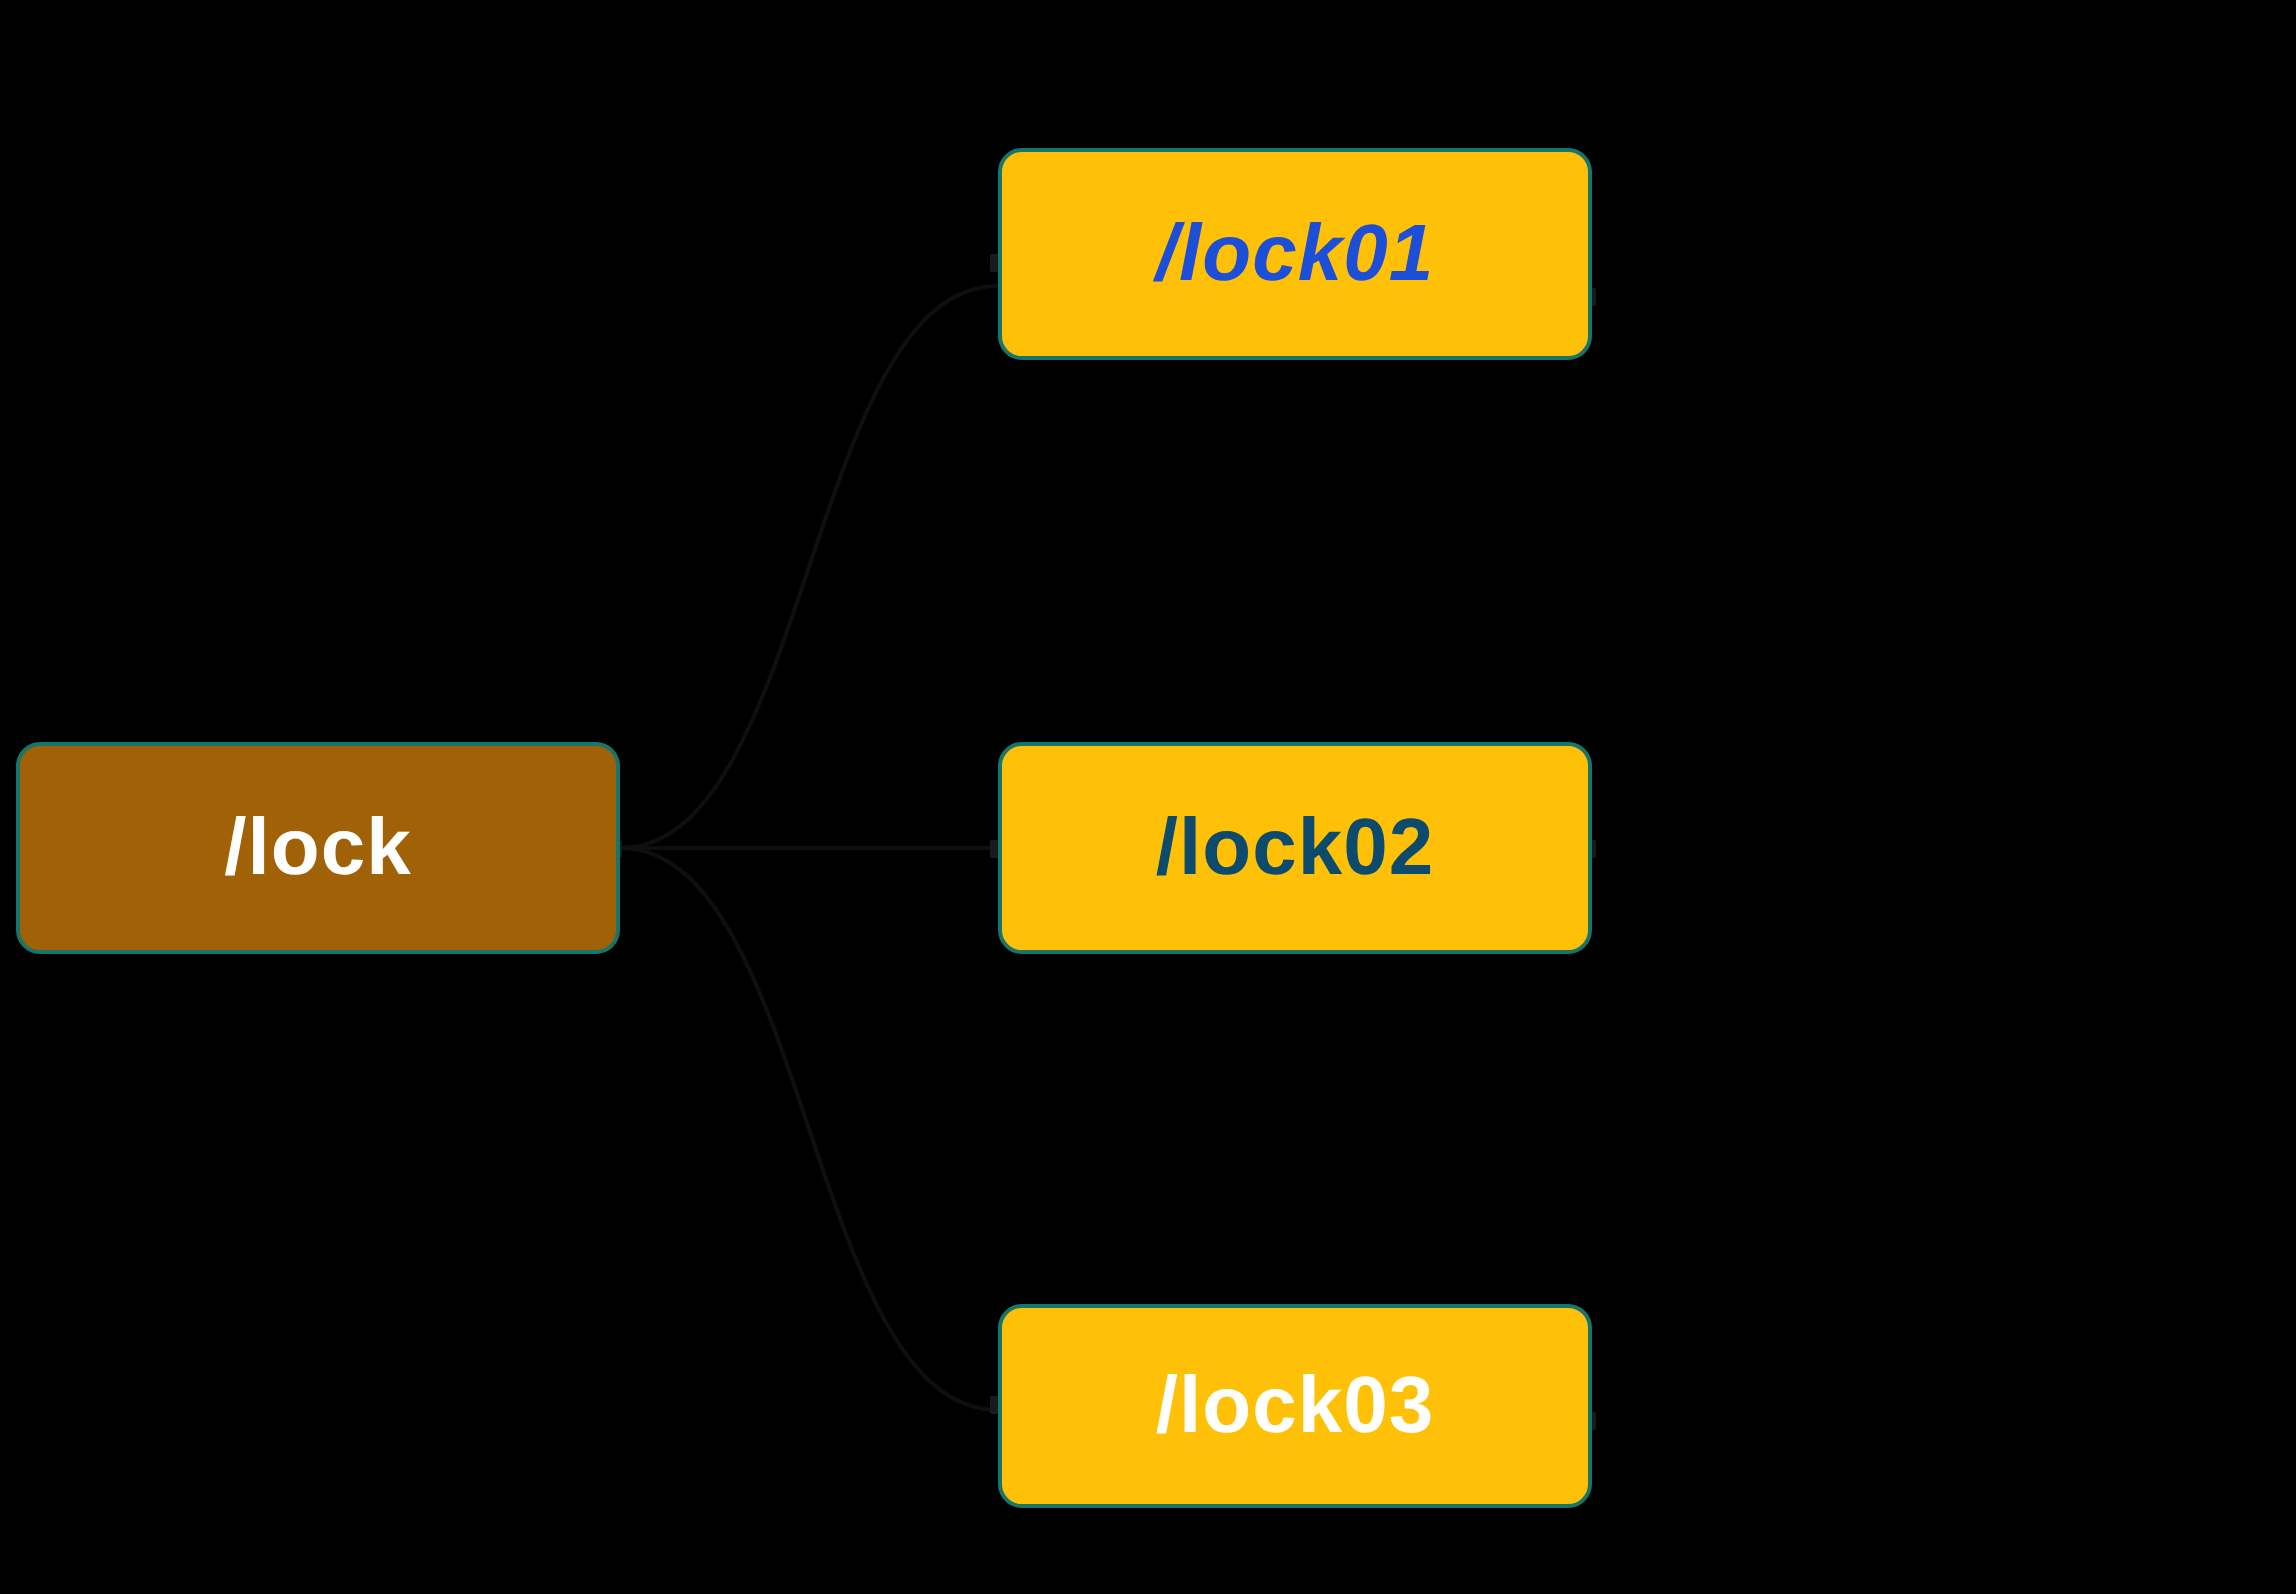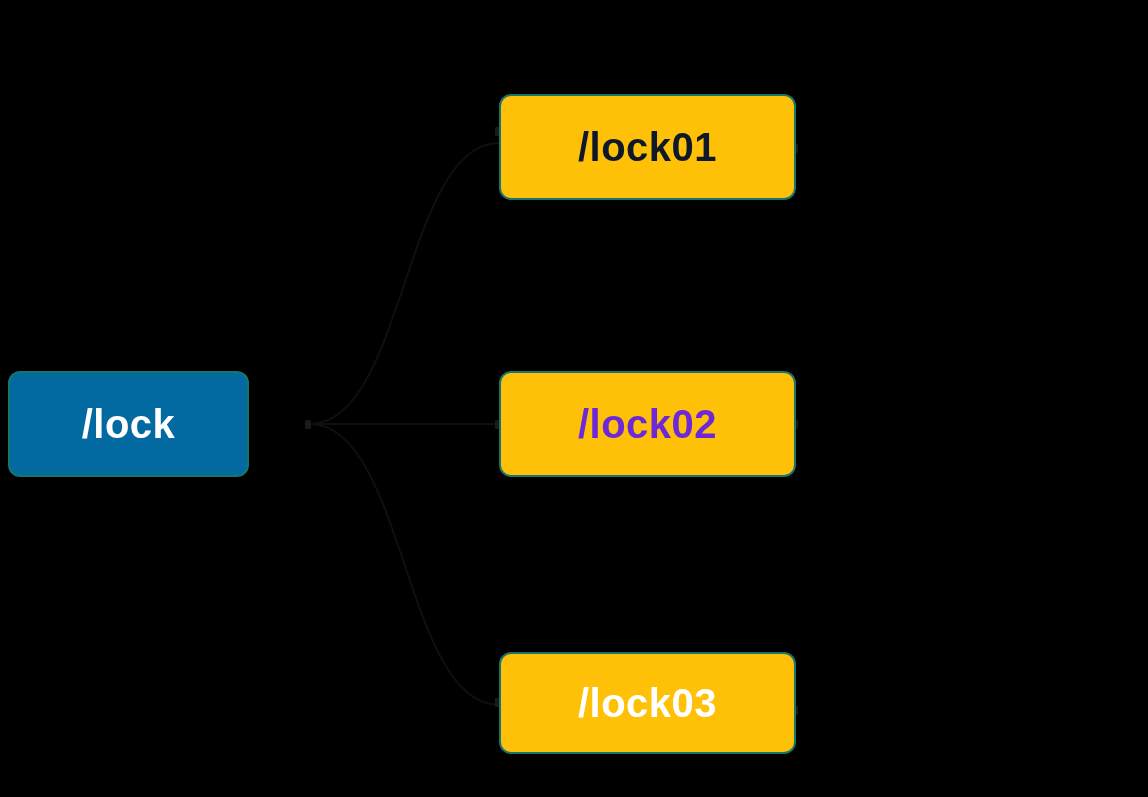--- a/index.html
+++ b/index.html
@@ -45,26 +45,26 @@
       <path d="M310,424 C404.5,424 404.5,705 499,705" fill="none" stroke="#0f0f0f" stroke-width="2"></path>
       <rect x="305" y="420" width="6" height="9" rx="1" fill="#1a1a1a"></rect>
       <rect x="495" y="127" width="6" height="9" rx="1" fill="#1a1a1a"></rect>
       <rect x="792" y="144" width="6" height="9" rx="1" fill="#1a1a1a"></rect>
       <rect x="495" y="420" width="6" height="9" rx="1" fill="#1a1a1a"></rect>
       <rect x="792" y="420" width="6" height="9" rx="1" fill="#1a1a1a"></rect>
       <rect x="495" y="698" width="6" height="9" rx="1" fill="#1a1a1a"></rect>
       <rect x="792" y="706" width="6" height="9" rx="1" fill="#1a1a1a"></rect>
     </svg>
   <div id="nodes">
-      <div class="node" style="left: 8px; top: 371px; width: 241px; height: 106px; background: #0369a1; border-color: rgb(23, 118, 107); color: rgb(255, 255, 255);">
+      <div class="node" style="left: 8px; top: 371px; width: 302px; height: 106px; background: #a16207; border-color: rgb(23, 118, 107); color: rgb(255, 255, 255);">
         <span class="node-label">/lock</span>
       </div>
-      <div class="node" style="left: 499px; top: 94px; width: 297px; height: 106px; background: rgb(255, 193, 7); border-color: rgb(23, 118, 107); color: #0f172a;">
+      <div class="node" style="left: 499px; top: 74px; width: 297px; height: 106px; background: rgb(255, 193, 7); border-color: rgb(23, 118, 107); color: #1d4ed8; font-style: italic;">
         <span class="node-label">/lock01</span>
       </div>
-      <div class="node" style="left: 499px; top: 371px; width: 297px; height: 106px; background: rgb(255, 193, 7); border-color: rgb(23, 118, 107); color: #6d28d9;">
+      <div class="node" style="left: 499px; top: 371px; width: 297px; height: 106px; background: rgb(255, 193, 7); border-color: rgb(23, 118, 107); color: #0c4a6e;">
         <span class="node-label">/lock02</span>
       </div>
       <div class="node" style="left: 499px; top: 652px; width: 297px; height: 102px; background: rgb(255, 193, 7); border-color: rgb(23, 118, 107); color: rgb(255, 255, 255);">
         <span class="node-label">/lock03</span>
       </div>
     </div>
 </div>
 
 </body></html>

